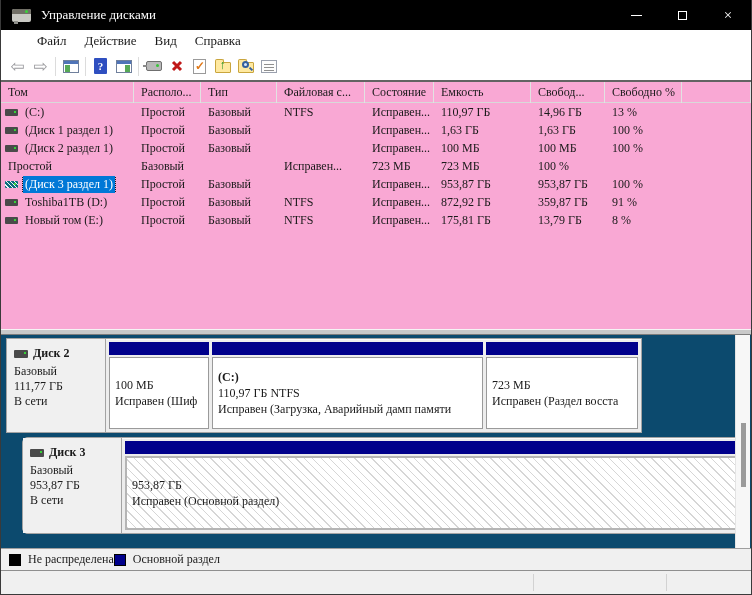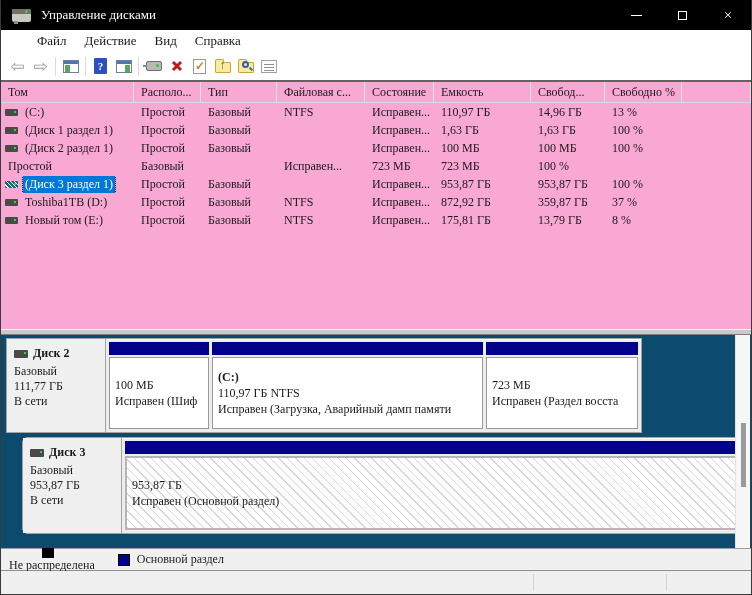--- a/index.html
+++ b/index.html
@@ -81,22 +81,22 @@
   .pbody .b{font-weight:bold;}
   .pbody div{white-space:nowrap;overflow:hidden;}
   .pbody.hatch{background-color:#fff;border:2px solid #b5b5b5;
     background-image:repeating-linear-gradient(45deg,#d6d6d6 0 1px,rgba(0,0,0,0) 1px 6px);}
   .vscroll{position:absolute;right:1px;top:0;width:15px;height:213px;background:#f7f7f7;border-left:1px solid #e4e4e4;}
   .vthumb{position:absolute;left:5px;top:88px;width:5px;height:64px;background:#9b9b9b;}
   
   .legend{height:23px;background:#f0f0f0;border-top:1px solid #9f9f9f;border-bottom:1px solid #8f8f8f;
           display:flex;align-items:center;padding-left:8px;font-size:12px;}
   .lsq{width:12px;height:12px;border:1px solid #000;margin-right:7px;}
-  .legend .item2{margin-left:23px;display:flex;align-items:center;}
-  .legend .item1{display:flex;align-items:center;flex-direction:column;}
+  .legend .item2{margin-left:0;display:flex;align-items:center;}
+  .legend .item1{display:flex;align-items:center;}
   
   .statusbar{height:23px;background:#f0f0f0;position:relative;}
   .sb-sep{position:absolute;top:3px;bottom:3px;width:1px;background:#d2d2d2;}
   .sb-sep.s1{left:532px;}
   .sb-sep.s2{left:665px;}
 </style>
 </head>
 <body>
 
 <div class="win">
@@ -259,21 +259,21 @@
       <div class="cell volcell">
           <span class="hdd"></span>
           <span class="vname">Toshiba1TB (D:)</span>
         </div>
       <div class="cell">Простой</div>
       <div class="cell">Базовый</div>
       <div class="cell">NTFS</div>
       <div class="cell">Исправен...</div>
       <div class="cell">872,92 ГБ</div>
       <div class="cell">359,87 ГБ</div>
-      <div class="cell">37 %</div>
+      <div class="cell">91 %</div>
       <div class="cell"></div>
     </div>
 
     <div class="lrow vrow">
       <div class="cell volcell">
           <span class="hdd"></span>
           <span class="vname">Новый том (E:)</span>
         </div>
       <div class="cell">Простой</div>
       <div class="cell">Базовый</div>

